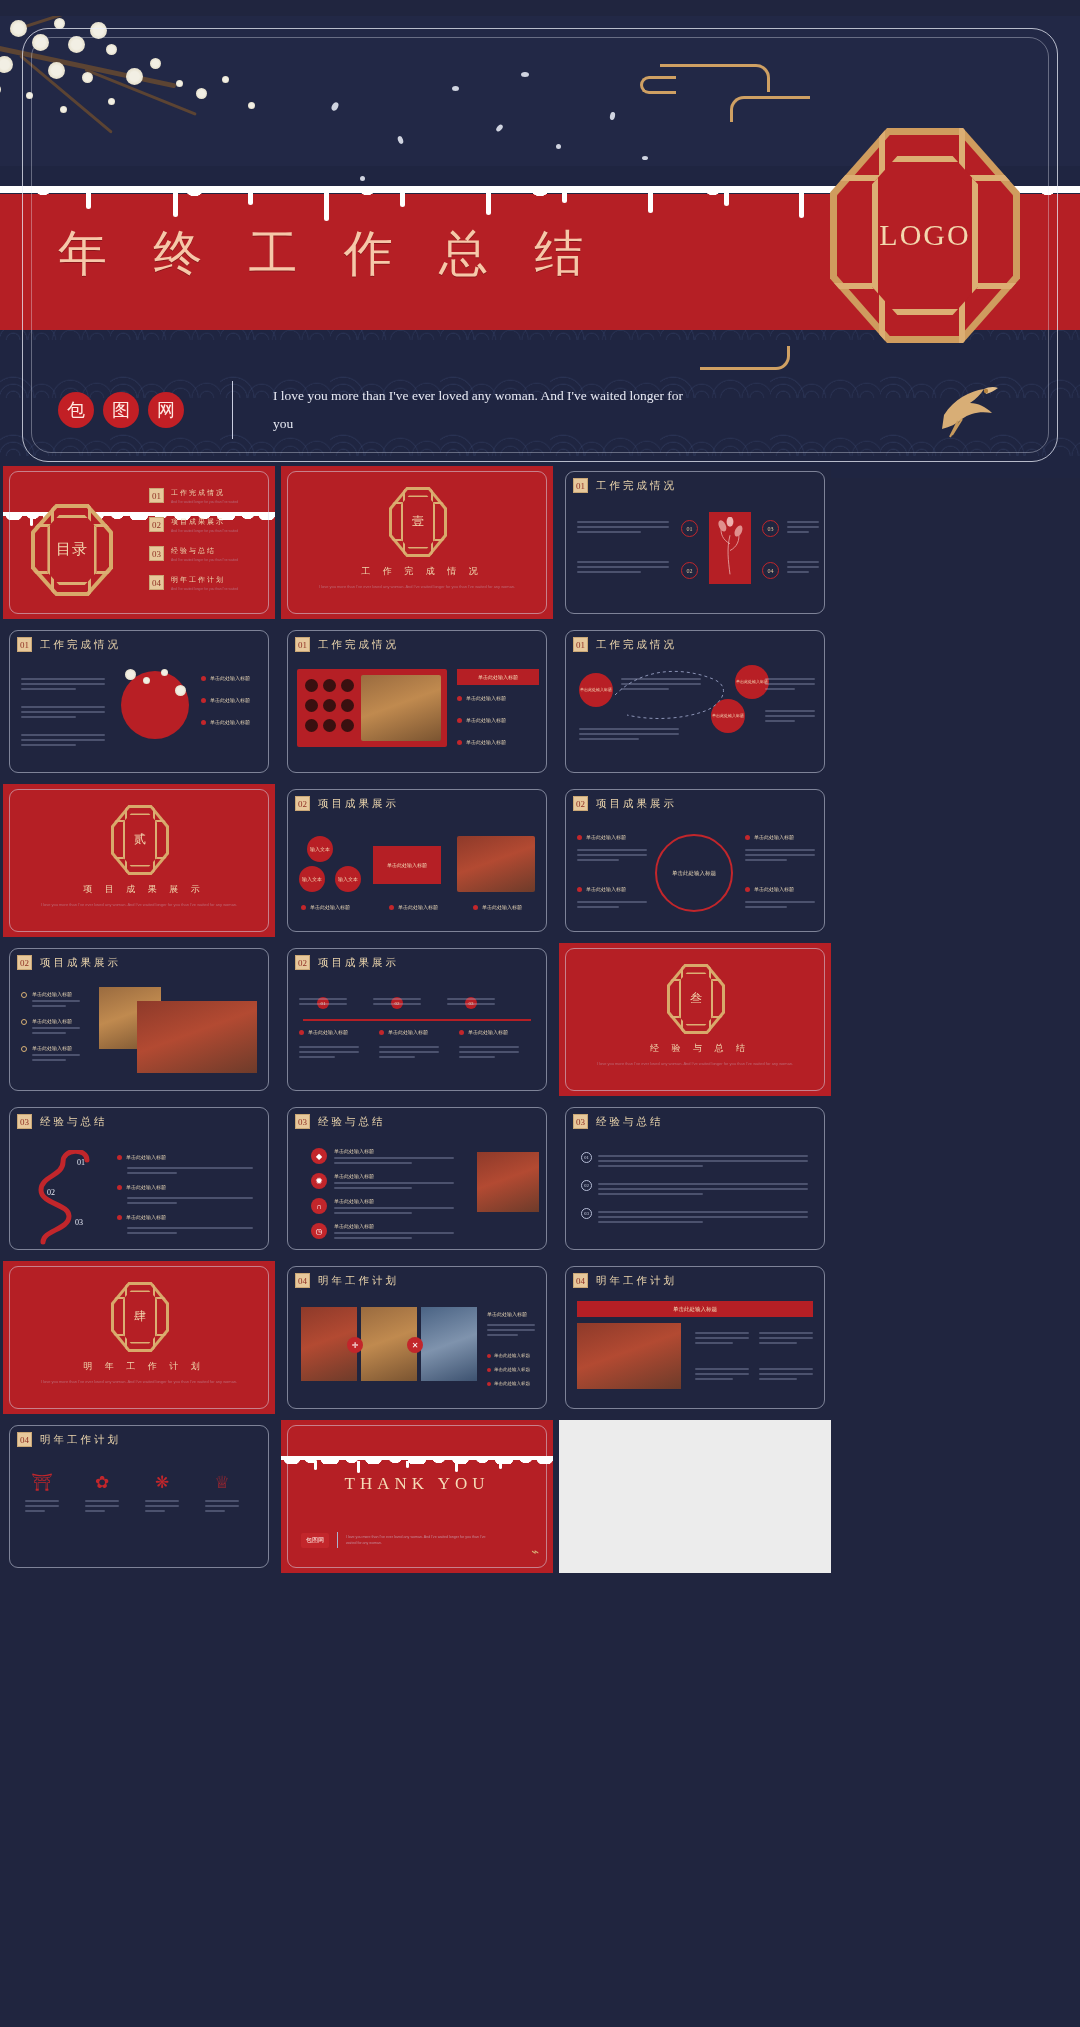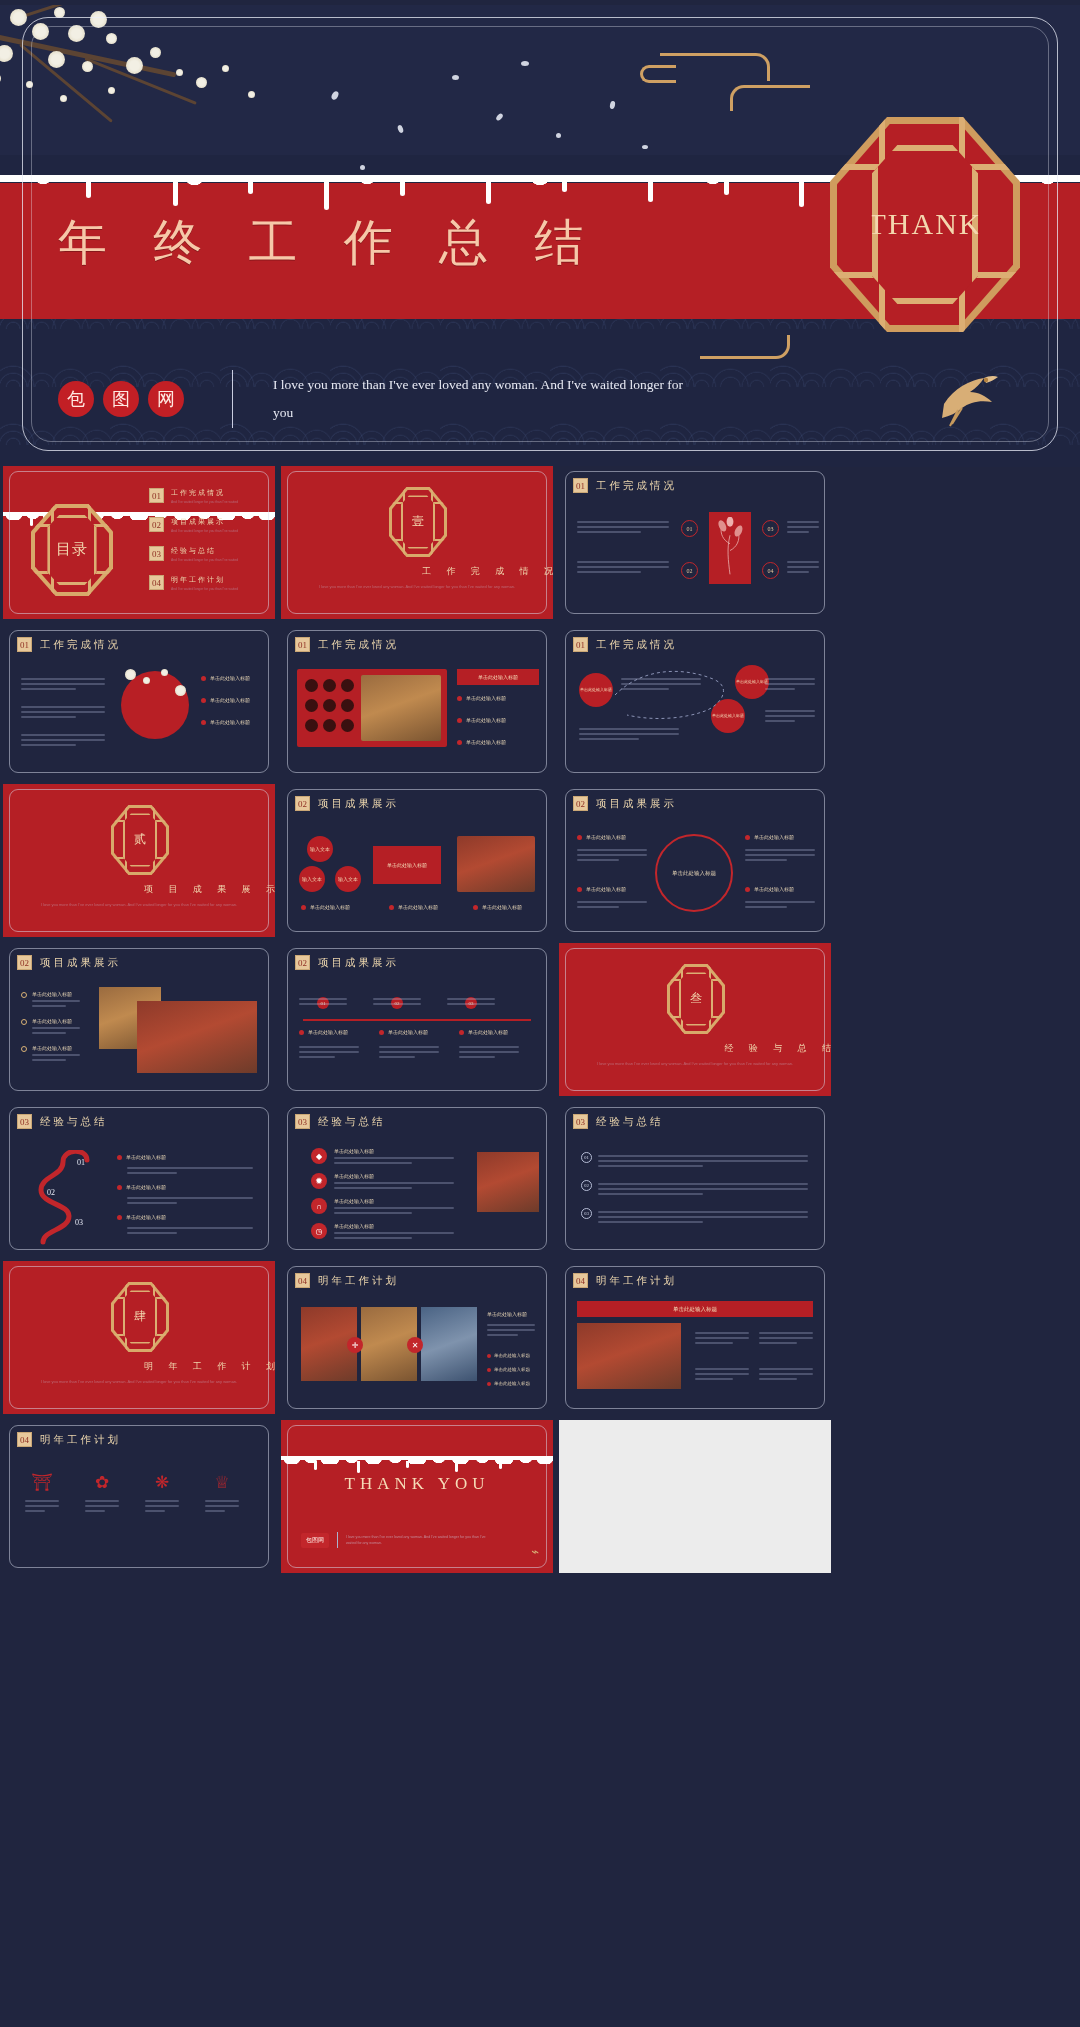--- a/index.html
+++ b/index.html
@@ -47,21 +47,21 @@
       linear-gradient(#fff,#fff);
     background-repeat:no-repeat;
     background-size:auto auto, auto auto, auto auto, auto auto, auto auto, auto auto,
                     auto auto, auto auto, auto auto, auto auto, auto auto, auto auto,
                     auto auto, 100% 7px;
     pointer-events:none;
   }
   .drip { position:absolute; top:5px; width:5px; border-radius:0 0 3px 3px; background:#fff; }
 
   
-  .cover { position:absolute; left:0; top:5px; width:1080px; height:462px; overflow:hidden; }
+  .cover { position:absolute; left:0; top:16px; width:1080px; height:462px; overflow:hidden; }
   .cover-bg { position:absolute; inset:0; }
   .cover-top { position:absolute; left:0; top:0; width:100%; height:160px; background:#222846; }
   .cover-wave { position:absolute; left:0; top:150px; width:100%; height:312px; }
   .cover-frame {
     position:absolute; left:22px; top:12px; right:22px; bottom:16px;
     border:1.5px solid rgba(235,238,248,.75); border-radius:26px; pointer-events:none;
   }
   .cover-frame2 {
     position:absolute; left:31px; top:21px; right:31px; bottom:25px;
     border:1px solid rgba(235,238,248,.35); border-radius:20px; pointer-events:none;
@@ -146,22 +146,22 @@
   }
   .t-title {
     color:#edd7ae; font-size:10.5px; letter-spacing:3px;
     font-family:"Liberation Serif", serif;
   }
   .t-band { position:absolute; left:0; width:100%; background:#b51f25; }
   .sm-oct { position:relative; clip-path:polygon(30% 0,70% 0,100% 30%,100% 70%,70% 100%,30% 100%,0 70%,0 30%); }
   .bigword {
     color:#f3d9b0; font-family:"Liberation Serif", serif; text-align:center;
   }
-  .t-sub { position:absolute; left:5px; width:100%; text-align:right; color:#f1d8ae;
-    font-family:Liberation Mono, monospace; letter-spacing:5px; }
+  .t-sub { position:absolute; left:5px; width:100%; text-align:center; color:#f1d8ae;
+    font-family:Liberation Sans, sans-serif; letter-spacing:5px; }
   .t-subtxt { position:absolute; left:0; width:100%; text-align:center;
     color:rgba(205,212,235,.38); font-size:4px; line-height:1.7; padding:0 34px; }
   .circ { border-radius:50%; position:absolute; }
   .rdot { background:#c2262b; border-radius:50%; position:absolute; }
   .img-ph { position:absolute; background:linear-gradient(160deg,#8e3a2a,#b34a32 45%,#6d3b2a); }
   .img-ph.blue { background:linear-gradient(160deg,#4a6384,#7f93ad 50%,#3d5270); }
   .img-ph.wood { background:linear-gradient(160deg,#9a6b3f,#c08a4f 45%,#7a5431); }
   .lbl { color:#e4d3b4; font-family:"Liberation Serif", serif; }
   .txtblk { position:absolute; }
   .txtblk .p { background:rgba(180,190,220,.3); height:2px; border-radius:1px; margin-top:3px; }
@@ -238,21 +238,21 @@
 
     <div class="cover-title">年 终 工 作 总 结</div>
 
     <div class="cover-logo octagon">
       <div class="inner"></div>
       <div class="grid-v" style="left:26%"></div>
       <div class="grid-v" style="left:68%"></div>
       <div class="grid-h" style="top:22%"></div>
       <div class="grid-h" style="top:72%"></div>
       <div class="core">
-        <span>THANK</span>
+        <span>LOGO</span>
       </div>
     </div>
 
     <div class="cover-frame"></div>
     <div class="cover-frame2"></div>
 
     <div class="cover-footer">
       <div class="bao-badges">
         <i>包</i>
         <i>图</i>

